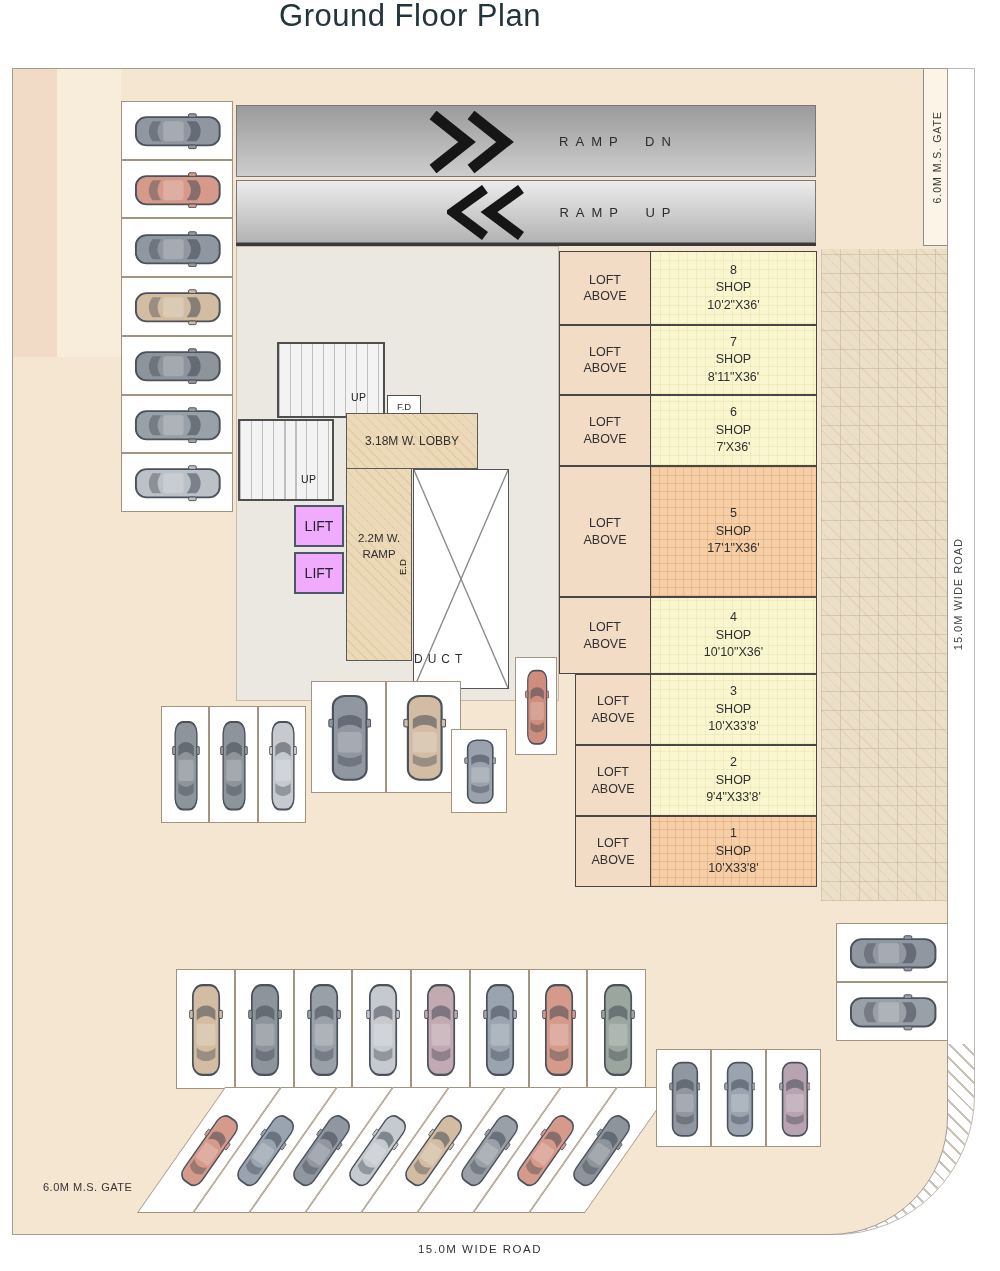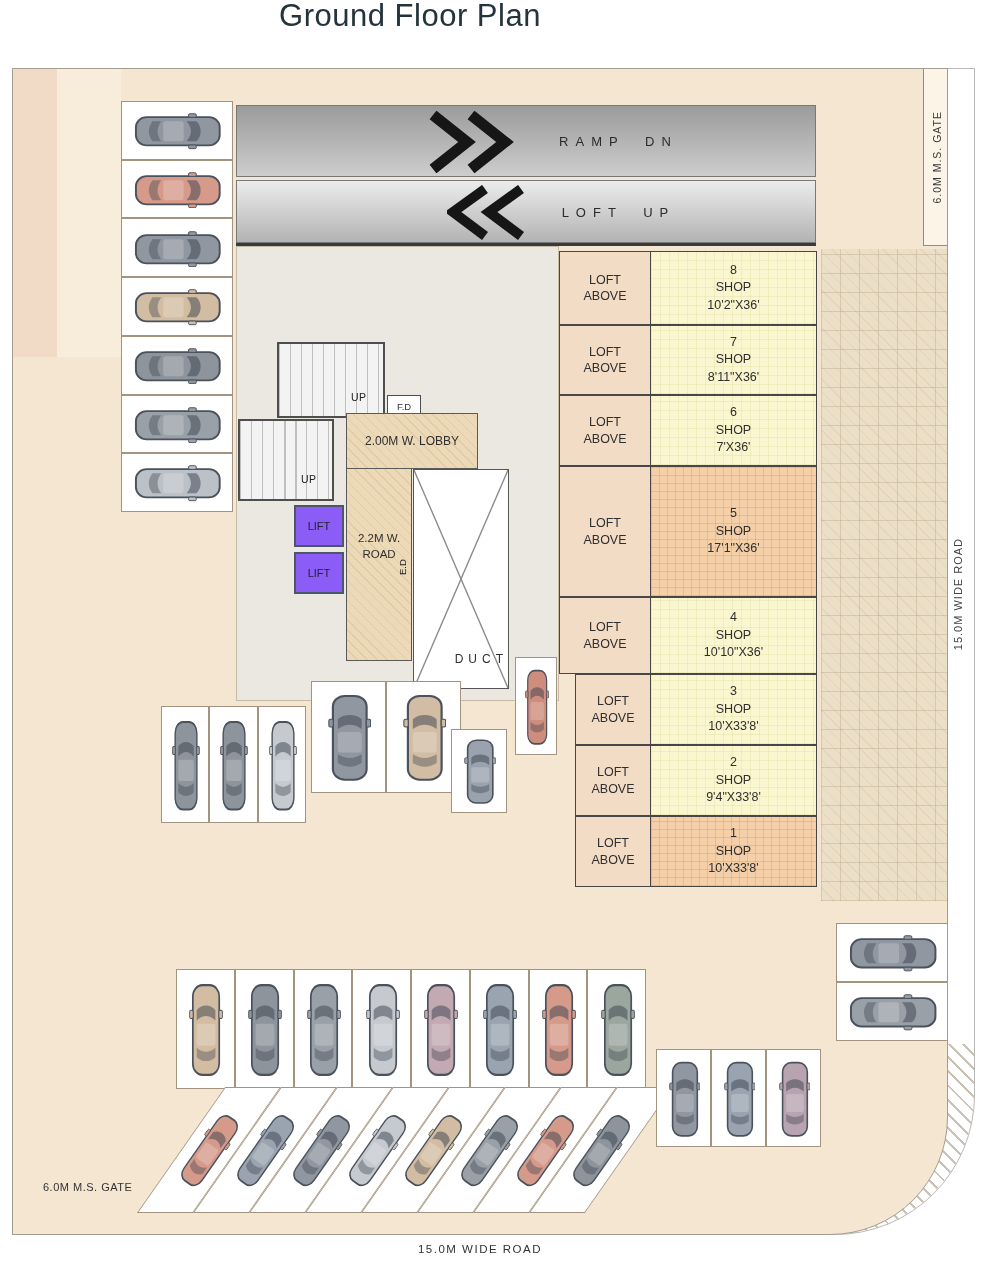--- a/index.html
+++ b/index.html
@@ -36,26 +36,26 @@
 .stair-b{left:225px;top:350px;width:96px;height:82px}
 .up-label{font-size:10.5px;color:#222;letter-spacing:.5px}
 .up-1{left:338px;top:322px}
 .up-2{left:288px;top:404px}
 .fd-box{left:374px;top:326px;width:34px;height:22px;background:#fff;border:1.5px solid #4e4e4e;display:flex;align-items:center;justify-content:center;font-size:9.5px}
 .lobby{background-color:#ecd9b7;background-image:repeating-linear-gradient(45deg,rgba(176,138,82,.18) 0 1px,transparent 1px 7px);border:1.5px solid #5a5a5a}
 .lobby-h{left:333px;top:344px;width:132px;height:56px}
 .lobby-v{left:333px;top:344px;width:66px;height:248px}
 .lobby-label-1{left:336px;top:365px;width:126px;text-align:center;font-size:12px;color:#2f2f2f}
 .lobby-label-2{left:333px;top:462px;width:66px;text-align:center;font-size:11.5px;line-height:1.35;color:#2f2f2f}
-.lift{left:281px;width:50px;height:42px;background:#8b5cf6;border:2px solid #4c5766;display:flex;align-items:center;justify-content:center;font-size:11px;color:#223}
+.lift{left:281px;width:50px;height:42px;background:#f0abfc;border:2px solid #4c5766;display:flex;align-items:center;justify-content:center;font-size:14px;color:#223}
 .lift-1{top:436px}.lift-2{top:483px}
 .ed-label{left:384px;top:462px;height:44px;font-size:9.5px;color:#222}
 .duct{left:400px;top:400px;width:96px;height:220px;background:#fff;border:1.5px solid #555}
 .duct svg{position:absolute;left:0;top:0;width:100%;height:100%}
-.duct-label{position:absolute;left:0;right:0;bottom:22px;text-align:right;font-size:12px;letter-spacing:5px;color:#2f2f2f}
+.duct-label{position:absolute;left:0;right:0;bottom:22px;text-align:left;font-size:12px;letter-spacing:5px;color:#2f2f2f}
 .stall{position:absolute;background:#fff;border:1px solid #a3947f}
 .car{position:absolute}
 .car svg{display:block;width:100%;height:100%}
 .gate-bottom{left:30px;top:1112px;font-size:11px;letter-spacing:.5px;color:#333}
 .road-right{position:absolute;left:952px;top:528px;height:132px;display:flex;align-items:center}
 .road-right .v-text{font-size:11px;letter-spacing:1px;color:#444}
 .road-bottom{position:absolute;left:385px;top:1243px;width:190px;text-align:center;font-size:11.5px;letter-spacing:1.5px;color:#333}
 </style>
 </head>
 <body>
@@ -78,21 +78,21 @@
         <path d="M6 4 L40 31 L6 58" fill="none" stroke="#161616" stroke-width="11"></path>
         <path d="M44 4 L78 31 L44 58" fill="none" stroke="#161616" stroke-width="11"></path>
       </svg>
       <div class="ramp-label">RAMP DN</div>
     </div>
     <div class="ramp-up">
       <svg class="chev" style="left:210px;top:4px" width="80" height="55" viewBox="0 0 80 55">
         <path d="M74 4 L42 27 L74 51" fill="none" stroke="#161616" stroke-width="10"></path>
         <path d="M38 4 L6 27 L38 51" fill="none" stroke="#161616" stroke-width="10"></path>
       </svg>
-      <div class="ramp-label">LOFT UP</div>
+      <div class="ramp-label">RAMP UP</div>
     </div>
     <div class="ramp-wall"></div>
   </div>
 
   <div class="abs gate-strip">
     <div class="v-text">6.0M M.S. GATE</div>
   </div>
 
   <div class="abs shops">
       <div class="shop-row" style="height: 74px;">
@@ -162,24 +162,24 @@
     </div>
 
   <div class="abs stair stair-a"></div>
   <div class="abs stair stair-b"></div>
   <div class="abs up-label up-1">UP</div>
   <div class="abs up-label up-2">UP</div>
   <div class="abs fd-box">F.D</div>
 
   <div class="abs lobby lobby-v"></div>
   <div class="abs lobby lobby-h"></div>
-  <div class="abs lobby-label-1">2.00M W. LOBBY</div>
+  <div class="abs lobby-label-1">3.18M W. LOBBY</div>
   <div class="abs lobby-label-2">
     <div>2.2M W.</div>
-    <div>ROAD</div>
+    <div>RAMP</div>
   </div>
 
   <div class="abs lift lift-1">LIFT</div>
   <div class="abs lift lift-2">LIFT</div>
   <div class="abs ed-label v-text">E.D</div>
 
   <div class="abs duct">
     <svg viewBox="0 0 96 220" preserveAspectRatio="none">
       <line x1="0" y1="0" x2="96" y2="220" stroke="#8a8a8a" stroke-width="1.4"></line>
       <line x1="96" y1="0" x2="0" y2="220" stroke="#8a8a8a" stroke-width="1.4"></line>

